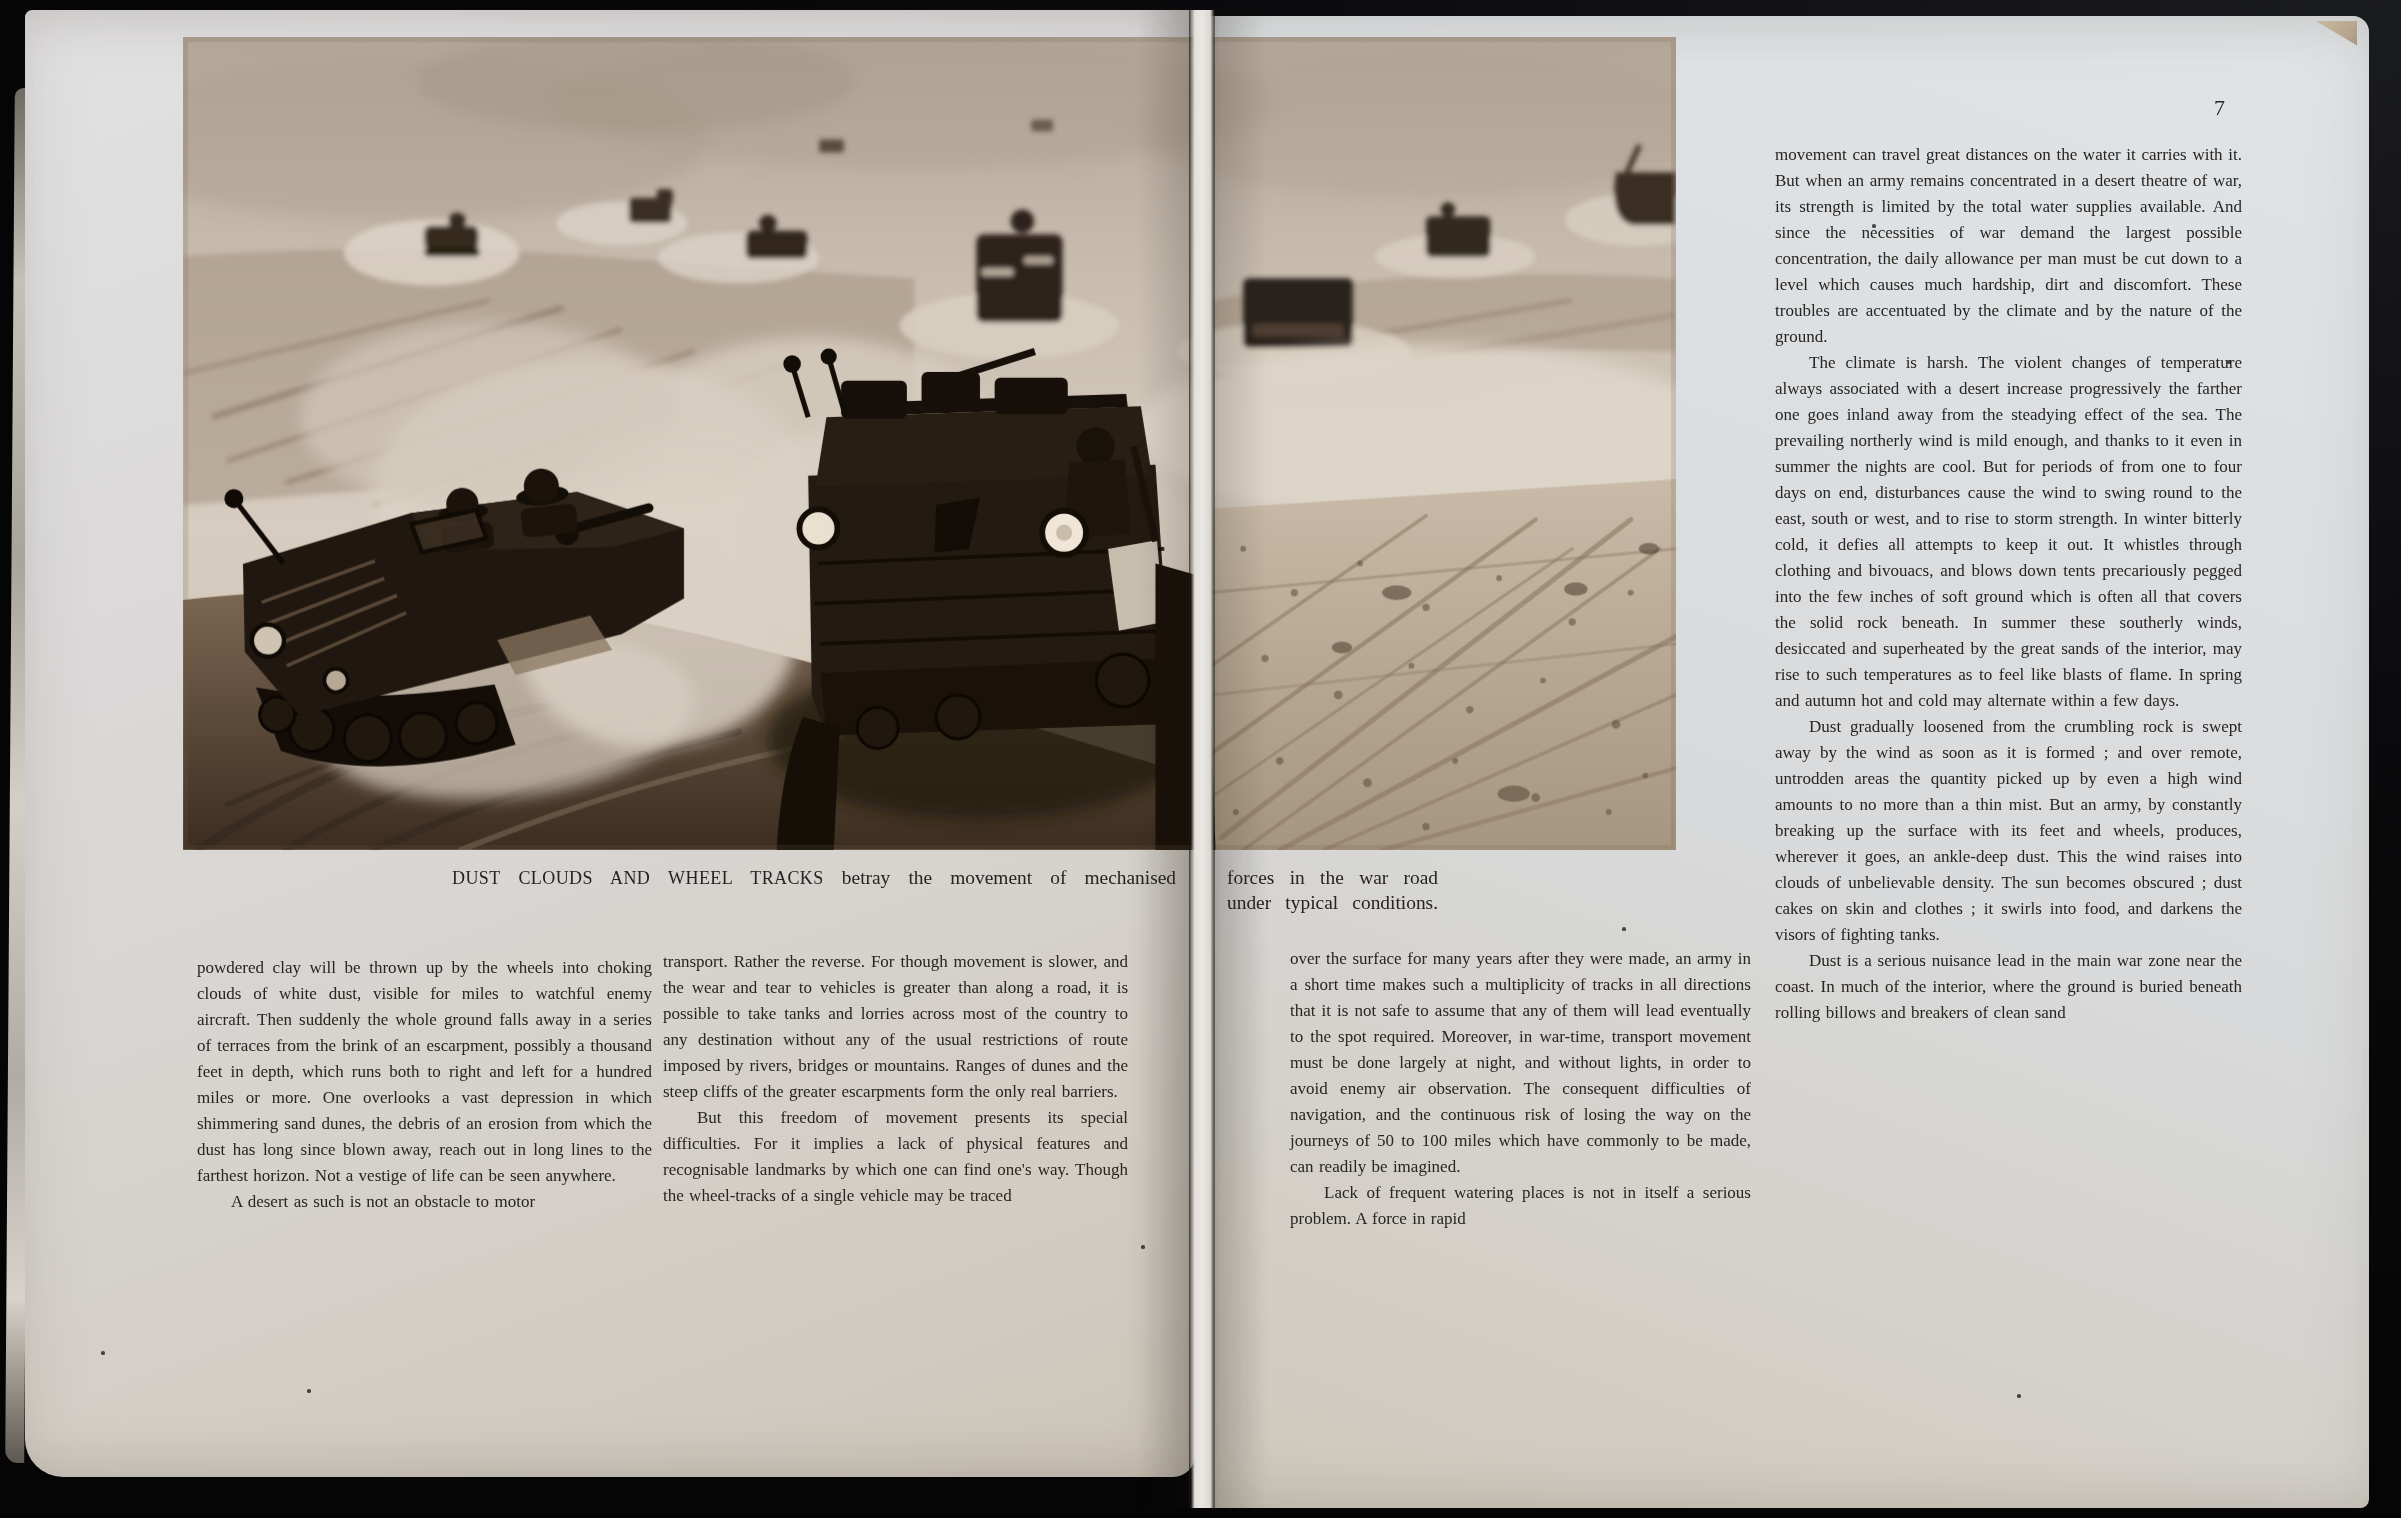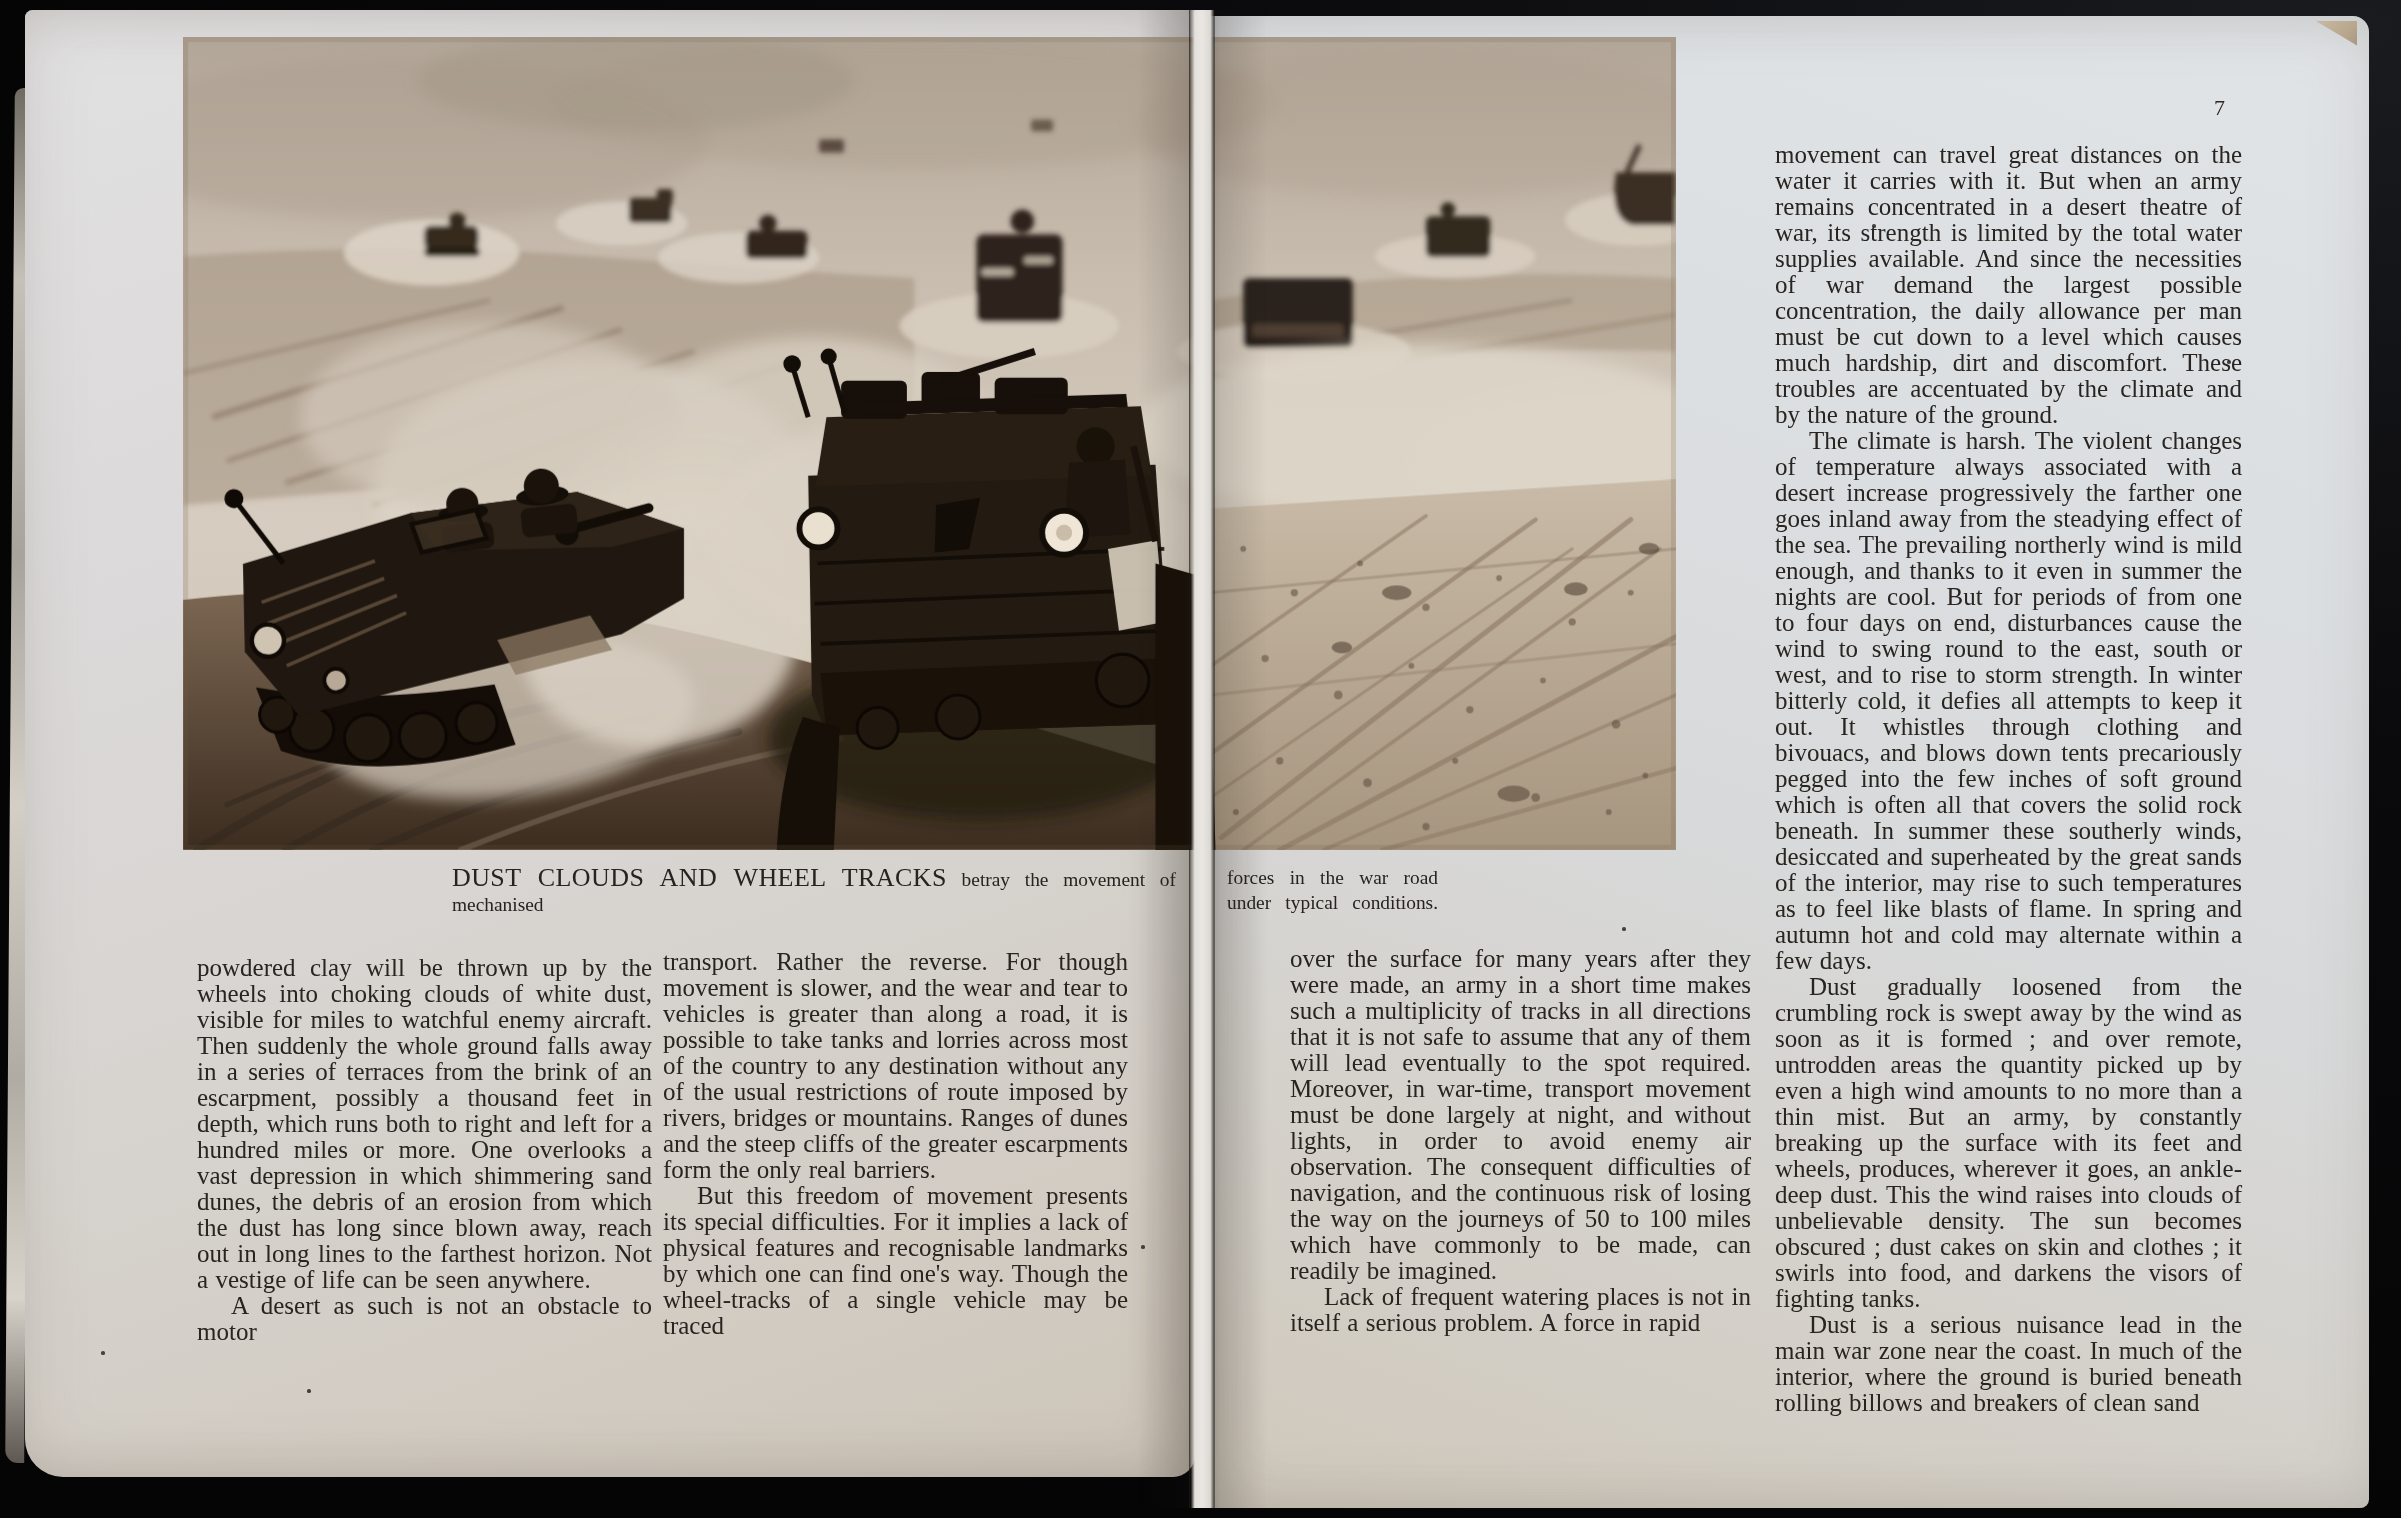--- a/index.html
+++ b/index.html
@@ -21,26 +21,26 @@
   .corner-fold{position:absolute;left:2315px;top:20.5px;width:42px;height:32px;
      background:linear-gradient(135deg,#c9b79d 0%,#b5a186 60%,#9c8a71 100%);
      clip-path:polygon(0 0,100% 0,100% 78%);opacity:.9;}
   .photo{position:absolute;left:183px;top:37px;width:1493px;height:813px;}
   .gutter-shadow{position:absolute;left:1138px;top:10.2px;width:129px;height:1498px;
      background:linear-gradient(90deg,rgba(25,21,17,0) 0%,rgba(25,21,17,.16) 38%,rgba(25,21,17,.30) 50%,rgba(25,21,17,.14) 64%,rgba(25,21,17,0) 100%);}
   .gutter-strip{position:absolute;left:1189px;top:10.2px;width:26px;height:1498px;
      background:linear-gradient(90deg,rgba(28,25,21,.85) 0%,rgba(28,25,21,.2) 7%,#e3e0db 22%,#eae7e2 50%,#dbd8d3 82%,rgba(22,19,16,.65) 97%,rgba(22,19,16,.2) 100%);}
   .caption{position:absolute;font-size:19.4px;line-height:24.5px;color:#262320;}
   .caption .cl{text-align:justify;text-align-last:justify;word-spacing:1.5px;}
-  .cap-lead{font-size:26px;letter-spacing:0.4px;}
+  .cap-lead{font-size:18px;letter-spacing:0.4px;}
   .caption-left{left:452px;top:866px;width:724px;}
   .caption-right{left:1227px;top:866px;width:211px;}
   .page-number{position:absolute;left:2194px;top:95px;width:51px;text-align:center;
      font-size:22px;color:#2a2724;}
-  .bodycol{position:absolute;font-size:25px;line-height:26px;text-align:justify;
+  .bodycol{position:absolute;font-size:17px;line-height:26px;text-align:justify;
      color:#282420;word-spacing:1.1px;}
   .bodycol p{margin:0;}
   .bodycol p.ind{text-indent:34px;}
   .col1{left:197px;top:955px;width:455px;}
   .col2{left:663px;top:949px;width:465px;font-family:Liberation Serif, serif;}
   .col3{left:1290px;top:946px;width:461px;}
   .col4{left:1775px;top:142px;width:467px;}
   .speck{position:absolute;width:3.7px;height:3.7px;border-radius:50%;background:#211e1a;opacity:.8;}
 </style>
 </head>

